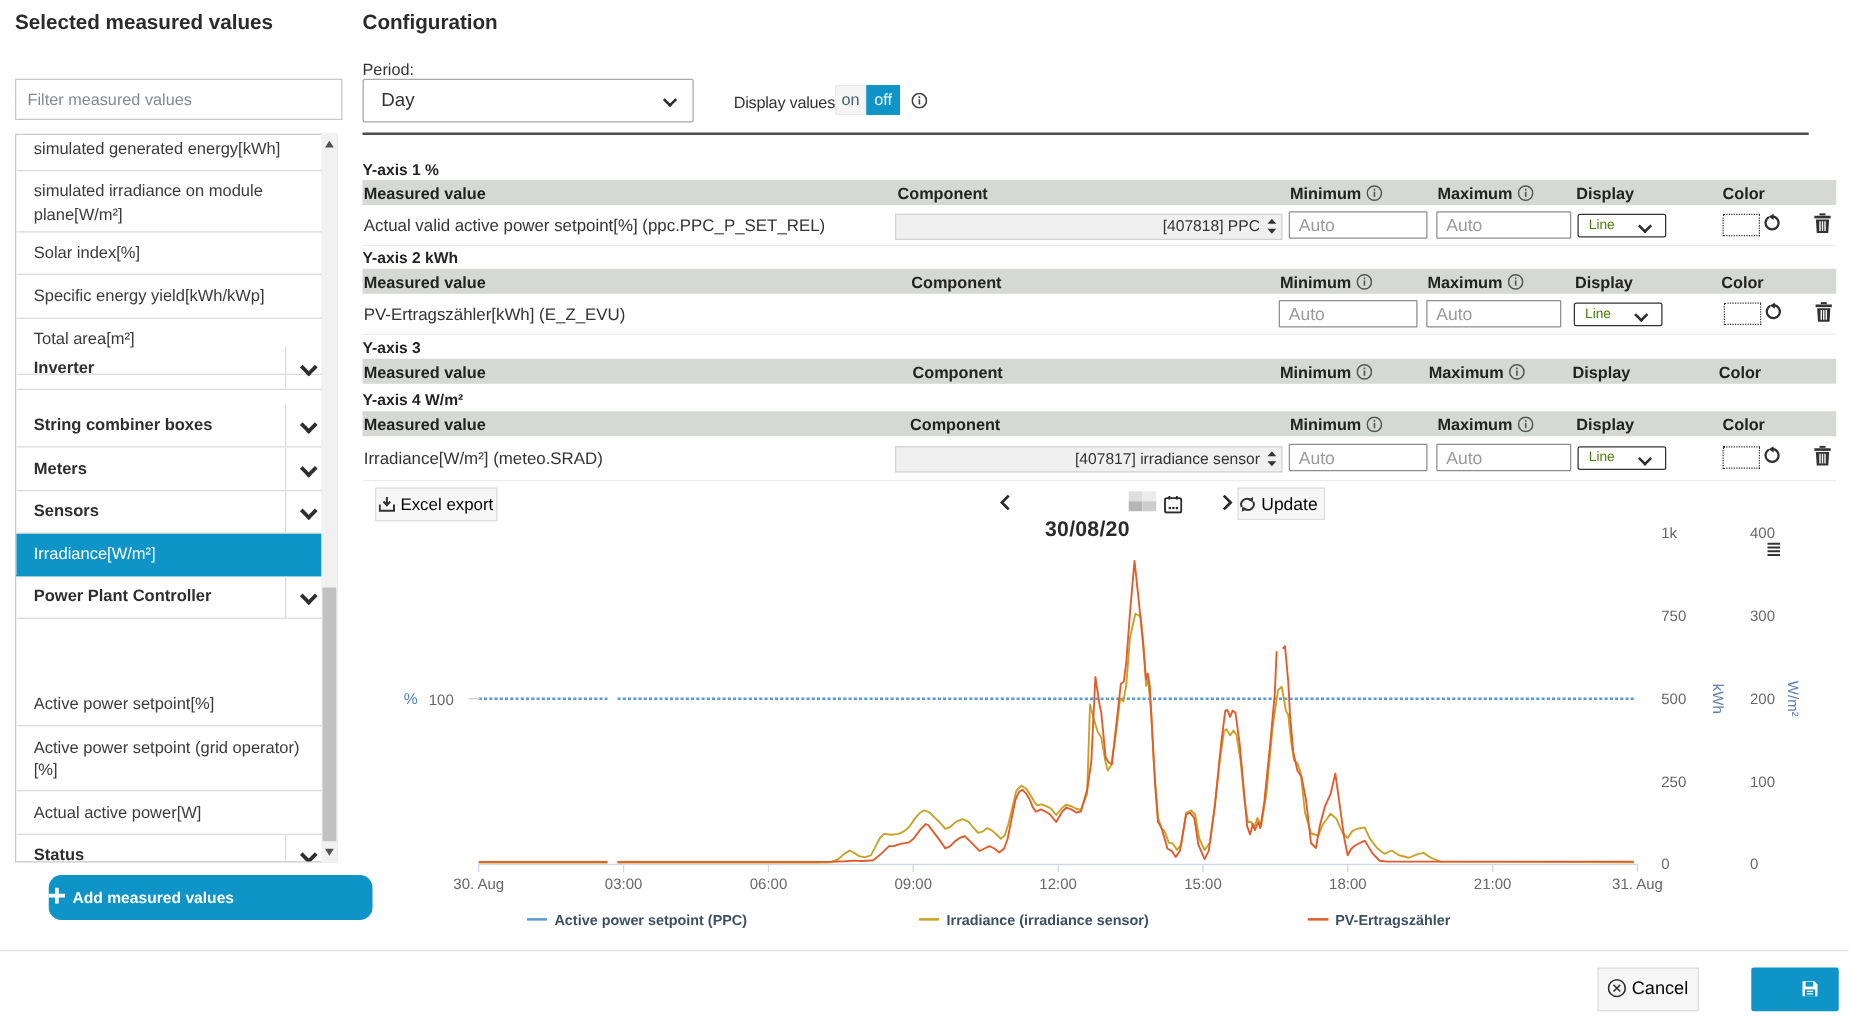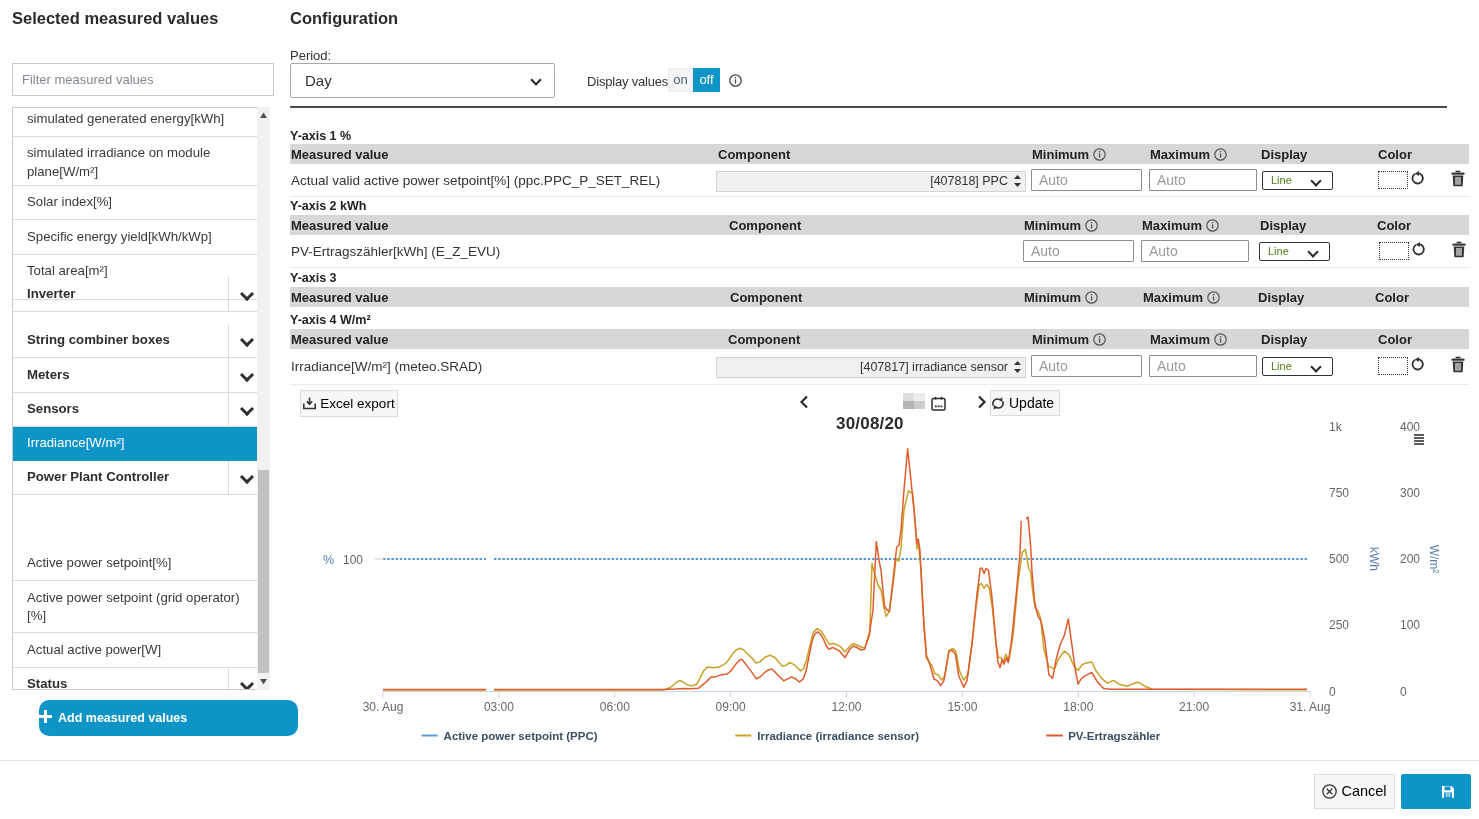--- a/index.html
+++ b/index.html
@@ -309,21 +309,21 @@
 <line x1="1414" y1="444" x2="1424" y2="444" stroke="#333" stroke-width="1.6"></line>
 <line x1="421.6" y1="735.5" x2="437.6" y2="735.5" stroke="#5b9bd5" stroke-width="2"></line>
 <text x="443.6" y="740" font-size="11.5" font-weight="bold" fill="#3a4f63">Active power setpoint (PPC)</text>
 <line x1="735.3" y1="735.5" x2="751.3" y2="735.5" stroke="#c8a227" stroke-width="2"></line>
 <text x="757.3" y="740" font-size="11.5" font-weight="bold" fill="#3a4f63">Irradiance (irradiance sensor)</text>
 <line x1="1046.2" y1="735.5" x2="1062.8" y2="735.5" stroke="#e15c2d" stroke-width="2"></line>
 <text x="1068.2" y="740" font-size="11.5" font-weight="bold" fill="#3a4f63">PV-Ertragszähler</text>
 </svg>
 
 <div class="abs" id="foot-line"></div>
-<div class="gbtn" style="left:1314px;top:774px;width:81px;height:35px;font-size:14.5px;line-height:33px;text-align:center;"><svg width="15" height="15" viewBox="0 0 15 15" style="vertical-align:-3px;margin-right:4px;">
+<div class="gbtn" style="left:1278px;top:774px;width:81px;height:35px;font-size:14.5px;line-height:33px;text-align:center;"><svg width="15" height="15" viewBox="0 0 15 15" style="vertical-align:-3px;margin-right:4px;">
       <circle cx="7.5" cy="7.5" r="6.7" fill="none" stroke="#333" stroke-width="1.3"></circle>
       <line x1="4.8" y1="4.8" x2="10.2" y2="10.2" stroke="#333" stroke-width="1.3"></line>
       <line x1="10.2" y1="4.8" x2="4.8" y2="10.2" stroke="#333" stroke-width="1.3"></line>
     </svg>Cancel</div>
 <div class="abs blue" style="left:1401px;top:774px;width:70px;height:35px;border-radius:2px;color:#fff;font-size:15px;line-height:35px;text-align:center;padding-left:27px;"><svg width="14" height="14" viewBox="0 0 14 14" style="vertical-align:-2px;margin-right:4px;">
       <path d="M 1 1 H 10.5 L 13 3.5 V 13 H 1 Z" fill="#fff"></path>
       <rect x="3.5" y="1.5" width="6" height="3.8" fill="#0f94c8"></rect>
       <rect x="3" y="7.5" width="8" height="5.5" fill="#0f94c8"></rect>
       <line x1="4.5" y1="9" x2="9.5" y2="9" stroke="#fff" stroke-width="1"></line>
       <line x1="4.5" y1="11" x2="9.5" y2="11" stroke="#fff" stroke-width="1"></line>

